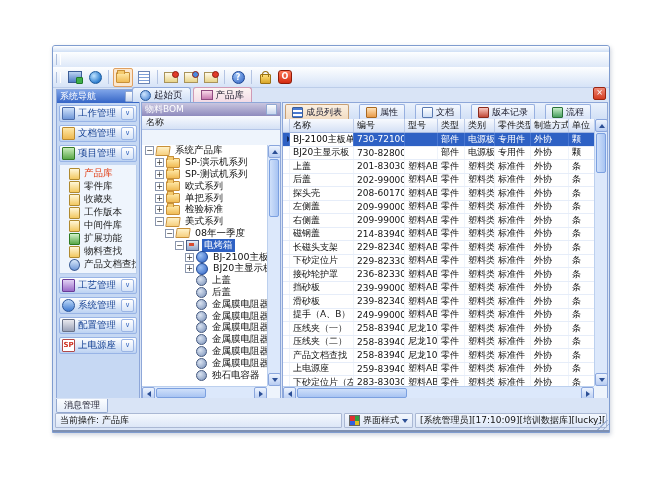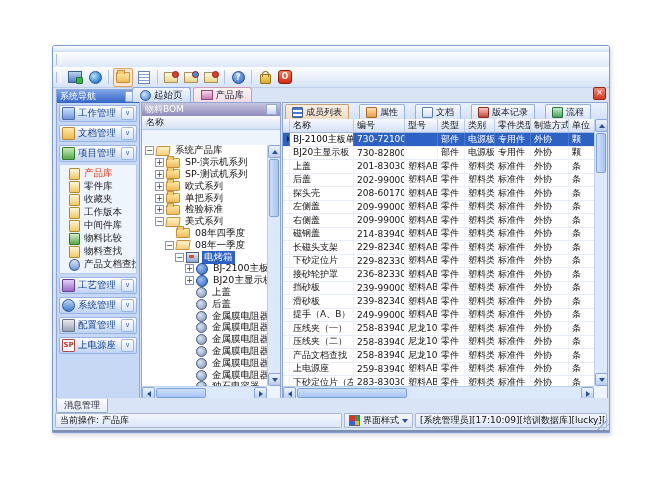--- a/index.html
+++ b/index.html
@@ -244,21 +244,21 @@
               <div class="nav-item">
                 <span class="nicon ni-lib"></span>
                 <span class="ni-label">工作版本</span>
               </div>
               <div class="nav-item">
                 <span class="nicon ni-lib"></span>
                 <span class="ni-label">中间件库</span>
               </div>
               <div class="nav-item">
                 <span class="nicon ni-compare"></span>
-                <span class="ni-label">物料比较</span>
+                <span class="ni-label">扩展功能</span>
               </div>
               <div class="nav-item">
                 <span class="nicon ni-lib"></span>
                 <span class="ni-label">物料查找</span>
               </div>
               <div class="nav-item">
                 <span class="nicon ni-search"></span>
                 <span class="ni-label">产品文档查找</span>
               </div>
             </div>
@@ -344,25 +344,20 @@
           </div>
           <div class="tnode" style="padding-left: 13px;">
             <span class="exp">+</span>
             <span class="ticon t-folder"></span>
             <span class="tlabel">检验标准</span>
           </div>
           <div class="tnode" style="padding-left: 13px;">
             <span class="exp">−</span>
             <span class="ticon t-folder-open"></span>
             <span class="tlabel">美式系列</span>
-          </div>
-          <div class="tnode" style="padding-left: 23px;">
-            <span class="exp none">−</span>
-            <span class="ticon t-folder"></span>
-            <span class="tlabel">08年四季度</span>
           </div>
           <div class="tnode" style="padding-left: 23px;">
             <span class="exp">−</span>
             <span class="ticon t-folder-open"></span>
             <span class="tlabel">08年一季度</span>
           </div>
           <div class="tnode sel" style="padding-left: 33px;">
             <span class="exp">−</span>
             <span class="ticon t-device"></span>
             <span class="tlabel">电烤箱</span>

